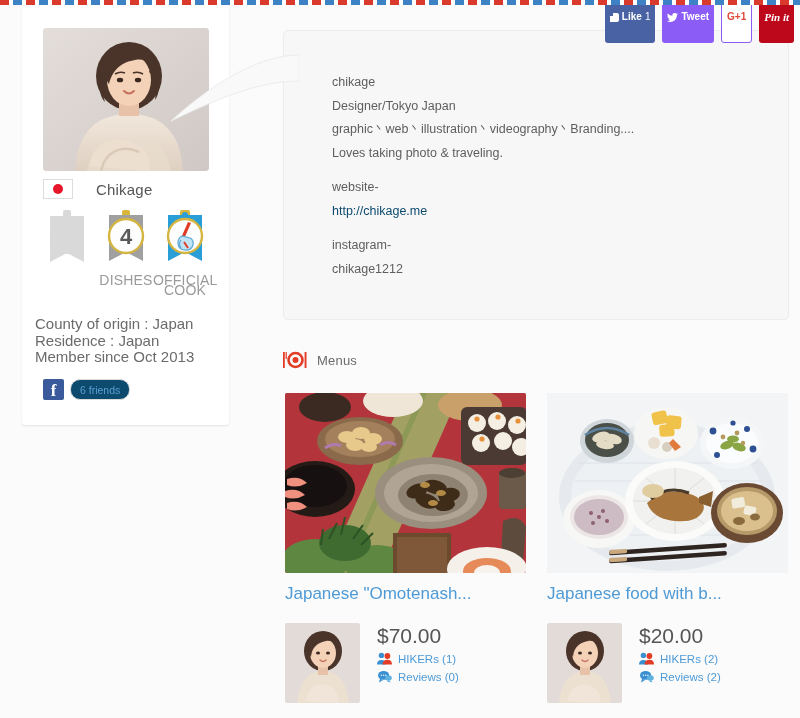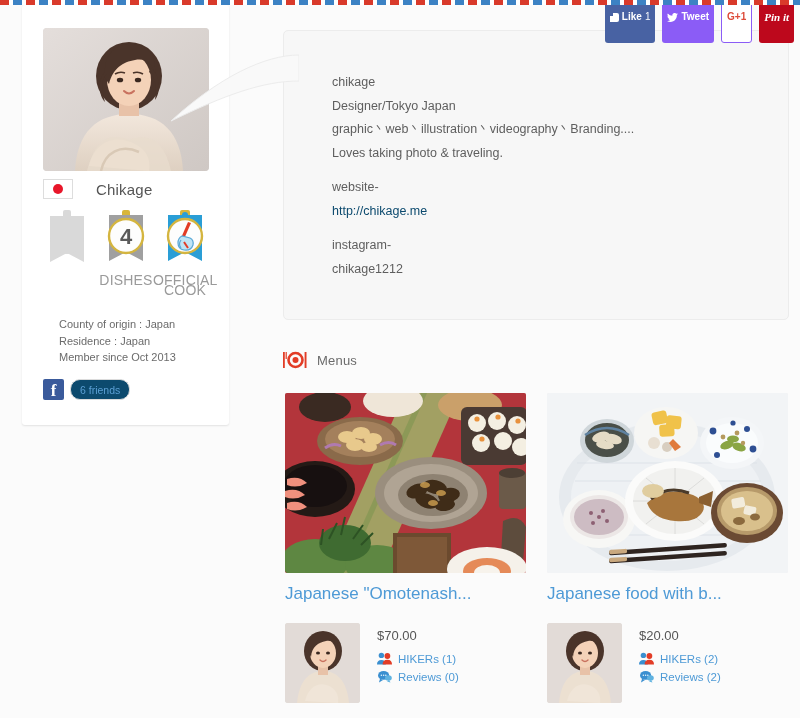--- a/index.html
+++ b/index.html
@@ -80,22 +80,22 @@
   }
   .badge{width:54px;display:flex;flex-direction:column;align-items:center;}
   .badge .ribbon{width:50px;height:62px;position:relative;}
   .badge .blabel{
     margin-top:3px;font-size:14px;color:#9a9a9a;text-align:center;
     line-height:10px;letter-spacing:.2px;
   }
 
   
   #info{
-    position:absolute;left:37px;top:311px;width:176px;
-    font-size:11px;color:#6b6b6b;line-height:16.5px;
+    position:absolute;left:13px;top:311px;width:176px;
+    font-size:15px;color:#6b6b6b;line-height:16.5px;
   }
   
   #fb-friends{position:absolute;left:21px;top:374px;display:flex;align-items:center;}
   #fb-icon{
     width:21px;height:21px;background:#3a5a9b;border-radius:2px;flex:none;
     display:flex;align-items:flex-end;justify-content:center;
     font-family:"Liberation Serif",serif;font-weight:bold;color:#fff;
     font-size:17px;line-height:19px;
   }
   #friends-pill{
@@ -137,21 +137,21 @@
   .mphoto{width:241px;height:180px;overflow:hidden;background:#eee;border-radius:2px;}
   .mphoto svg{display:block;width:100%;height:100%;}
   .mtitle{
     margin-top:10px;font-size:17px;color:#4e9ad6;line-height:22px;
     white-space:nowrap;overflow:hidden;cursor:pointer;
   }
   .mbody{margin-top:18px;display:flex;gap:17px;}
   .mthumb{width:75px;height:80px;border-radius:3px;overflow:hidden;background:#ddd9d6;flex:none;}
   .mthumb svg{display:block;width:100%;height:100%;}
   .mmeta{padding-top:2px;}
-  .mprice{font-size:13px;color:#555;line-height:22px;}
+  .mprice{font-size:21px;color:#555;line-height:22px;}
   .mstat{display:flex;align-items:center;gap:6px;margin-top:5px;font-size:11.5px;color:#4e9ad6;cursor:pointer;}
   .mstat .ic{width:15px;height:13px;flex:none;}
 </style>
 </head>
 <body>
 
 <div id="airmail"></div>
 
 <div id="page">
   <div id="content-bg"></div>

